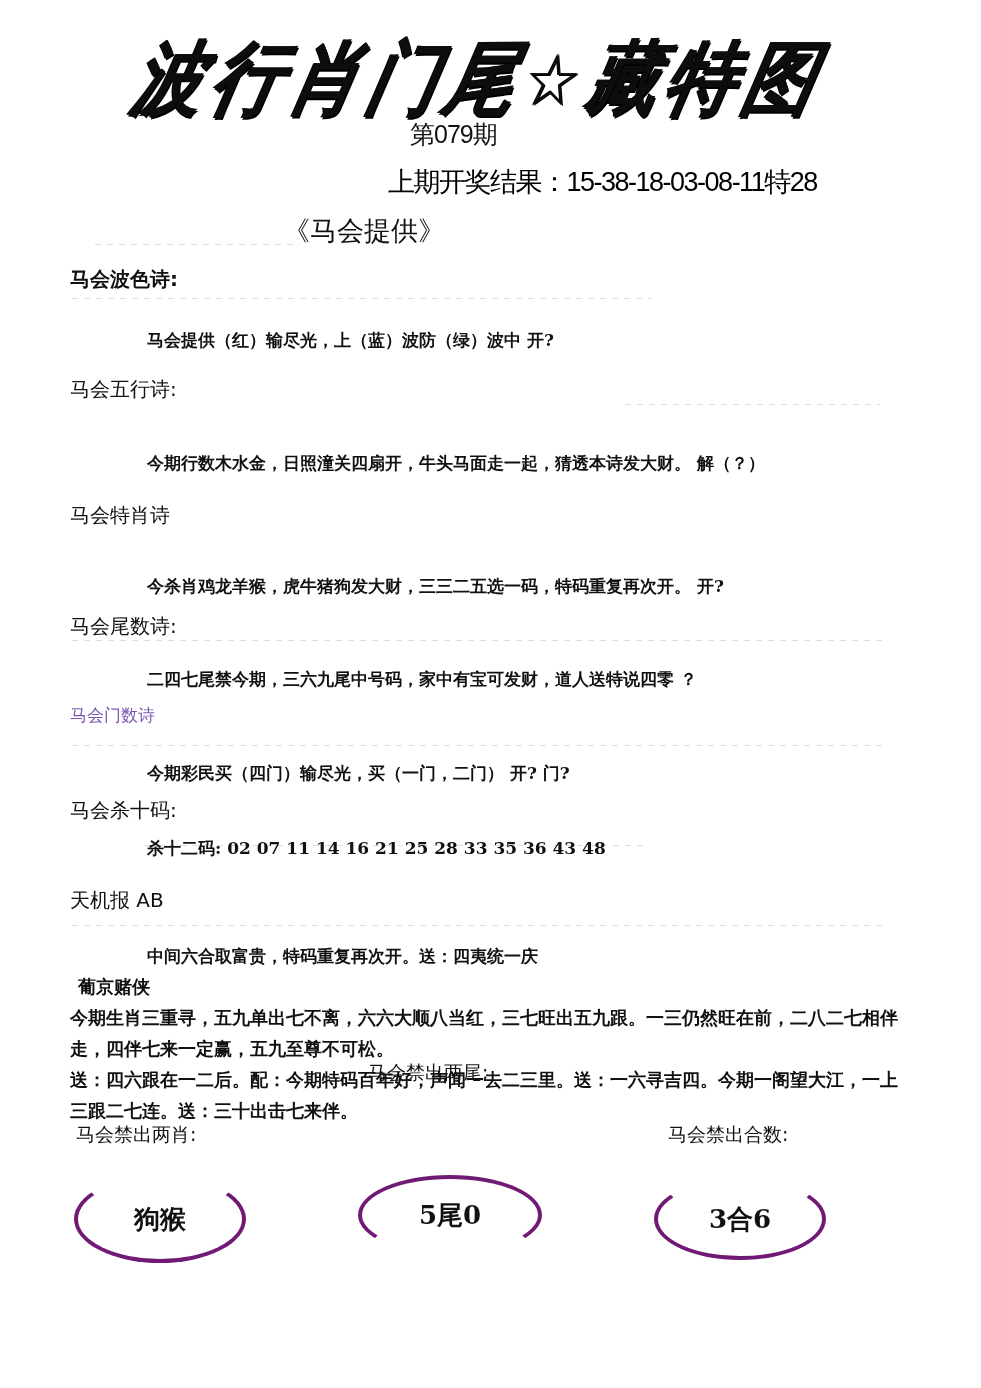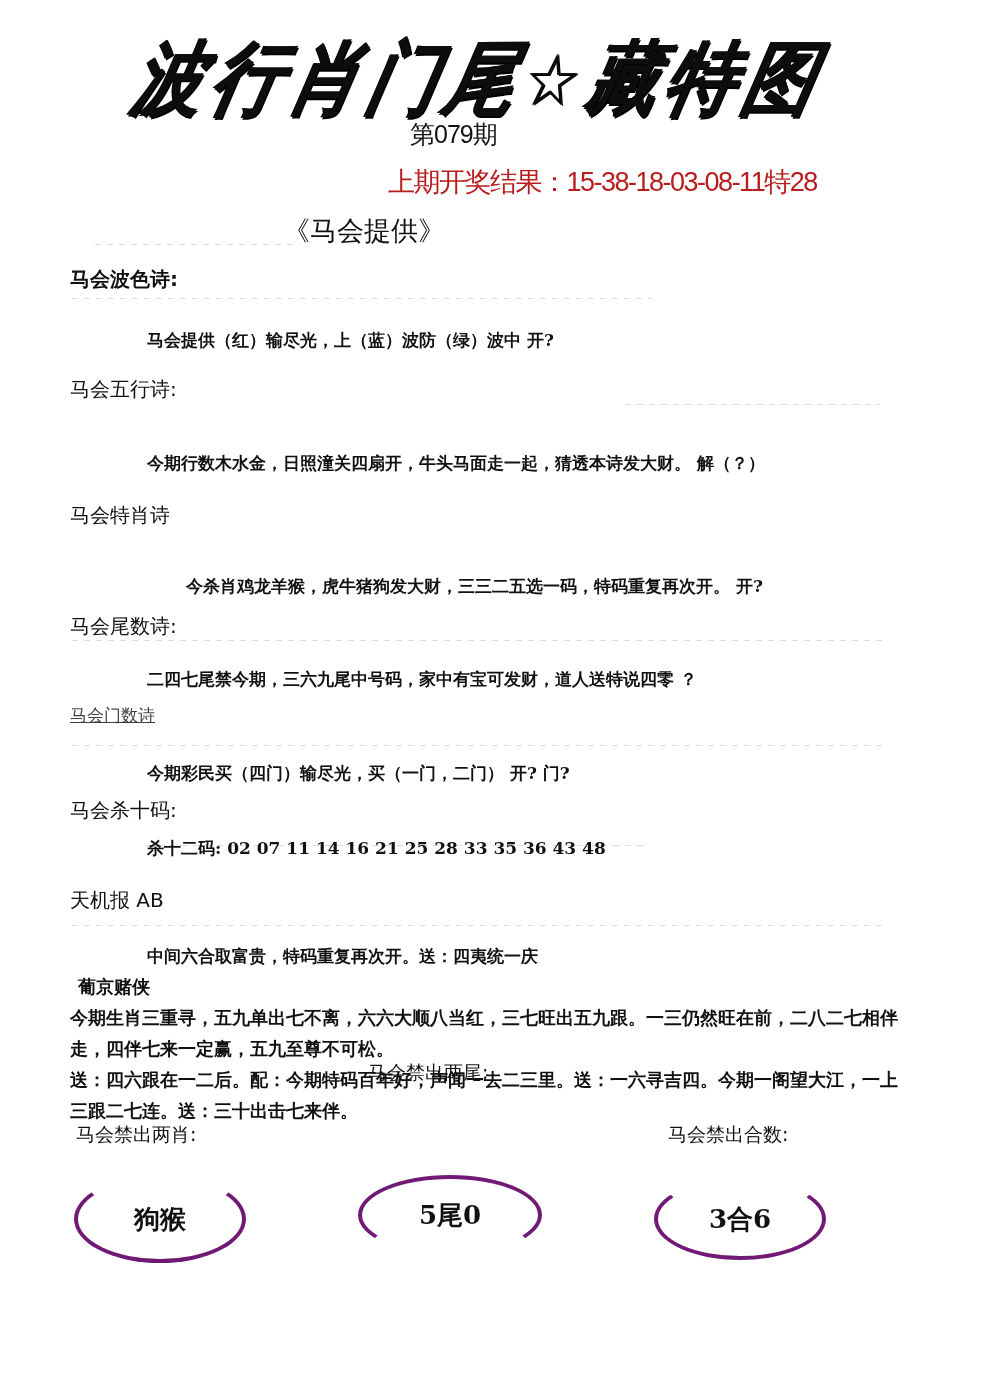--- a/index.html
+++ b/index.html
@@ -11,28 +11,28 @@
             display: flex; justify-content: space-between; align-items: center; }
   .banner span { font-family: "DejaVu Sans", sans-serif; font-weight: 900;
                  font-size: 70px; font-style: italic; color: #0d0d0d;
                  transform: skewX(-12deg) scaleY(1.15); display: inline-block;
                  letter-spacing: 0; text-shadow: 1px 1px 0 #000, -1px 0 0 #000; }
   .banner span.star { font-style: normal; font-weight: 400; font-size: 62px; }
 
   .issue { left: 410px; top: 118px; font-family: "Liberation Sans", sans-serif;
            font-size: 25px; letter-spacing: -1px; }
   .result { left: 388px; top: 164px; font-family: "Liberation Sans", sans-serif;
-            font-size: 27px; color: #b91c1c; letter-spacing: -1.5px; }
+            font-size: 27px; color: #000000; letter-spacing: -1.5px; }
   .provider { left: 283px; top: 213px; font-family: "DejaVu Sans", sans-serif;
               font-size: 27px; }
   .faint-line { height: 1px; background: repeating-linear-gradient(90deg,#ddd 0 6px,#fff 6px 12px); }
 
   .heading { font-family: "DejaVu Sans", sans-serif; font-size: 20px; left: 70px; }
   .heading.bold { font-weight: bold; }
-  .heading.light { color: #000000; text-decoration: underline; }
+  .heading.light { color: #4c1d95; }
   .poem { left: 147px; font-size: 17px; font-weight: bold; }
   .para { left: 70px; width: 830px; font-size: 18px; font-weight: bold;
           white-space: normal; line-height: 31px; }
 
   .ban-label { font-family: "DejaVu Sans", sans-serif; font-size: 19px; }
   .oval { border: 4px solid #701a75; border-radius: 50%;
           display: flex; align-items: center; justify-content: center;
           font-size: 26px; font-weight: bold; }
   .oval.gap-top { border-top-color: transparent; }
   .oval.gap-bottom { border-bottom-color: transparent; }
@@ -59,21 +59,21 @@
 
 <div class="abs heading bold" style="top:266px;">马会波色诗:</div>
 <div class="abs faint-line" style="left:72px; top:298px; width:580px;"></div>
 <div class="abs poem" style="top:329px;">马会提供（红）输尽光，上（蓝）波防（绿）波中 开?</div>
 
 <div class="abs heading" style="top:376px;">马会五行诗:</div>
 <div class="abs faint-line" style="left:625px; top:404px; width:255px;"></div>
 <div class="abs poem" style="top:452px;">今期行数木水金，日照潼关四扇开，牛头马面走一起，猜透本诗发大财。 解（？）</div>
 
 <div class="abs heading" style="top:502px;">马会特肖诗</div>
-<div class="abs poem" style="top:575px;margin-left:39px;">今杀肖鸡龙羊猴，虎牛猪狗发大财，三三二五选一码，特码重复再次开。 开?</div>
+<div class="abs poem" style="top:575px;">今杀肖鸡龙羊猴，虎牛猪狗发大财，三三二五选一码，特码重复再次开。 开?</div>
 
 <div class="abs heading" style="top:613px;">马会尾数诗:</div>
 <div class="abs faint-line" style="left:72px; top:640px; width:810px;"></div>
 <div class="abs poem" style="top:668px;">二四七尾禁今期，三六九尾中号码，家中有宝可发财，道人送特说四零 ？</div>
 
 <div class="abs heading light" style="top:704px; font-size:17px; opacity:0.75;">马会门数诗</div>
 <div class="abs faint-line" style="left:72px; top:745px; width:810px;"></div>
 <div class="abs poem" style="top:762px;">今期彩民买（四门）输尽光，买（一门，二门） 开? 门?</div>
 
 <div class="abs heading" style="top:797px;">马会杀十码:</div>

